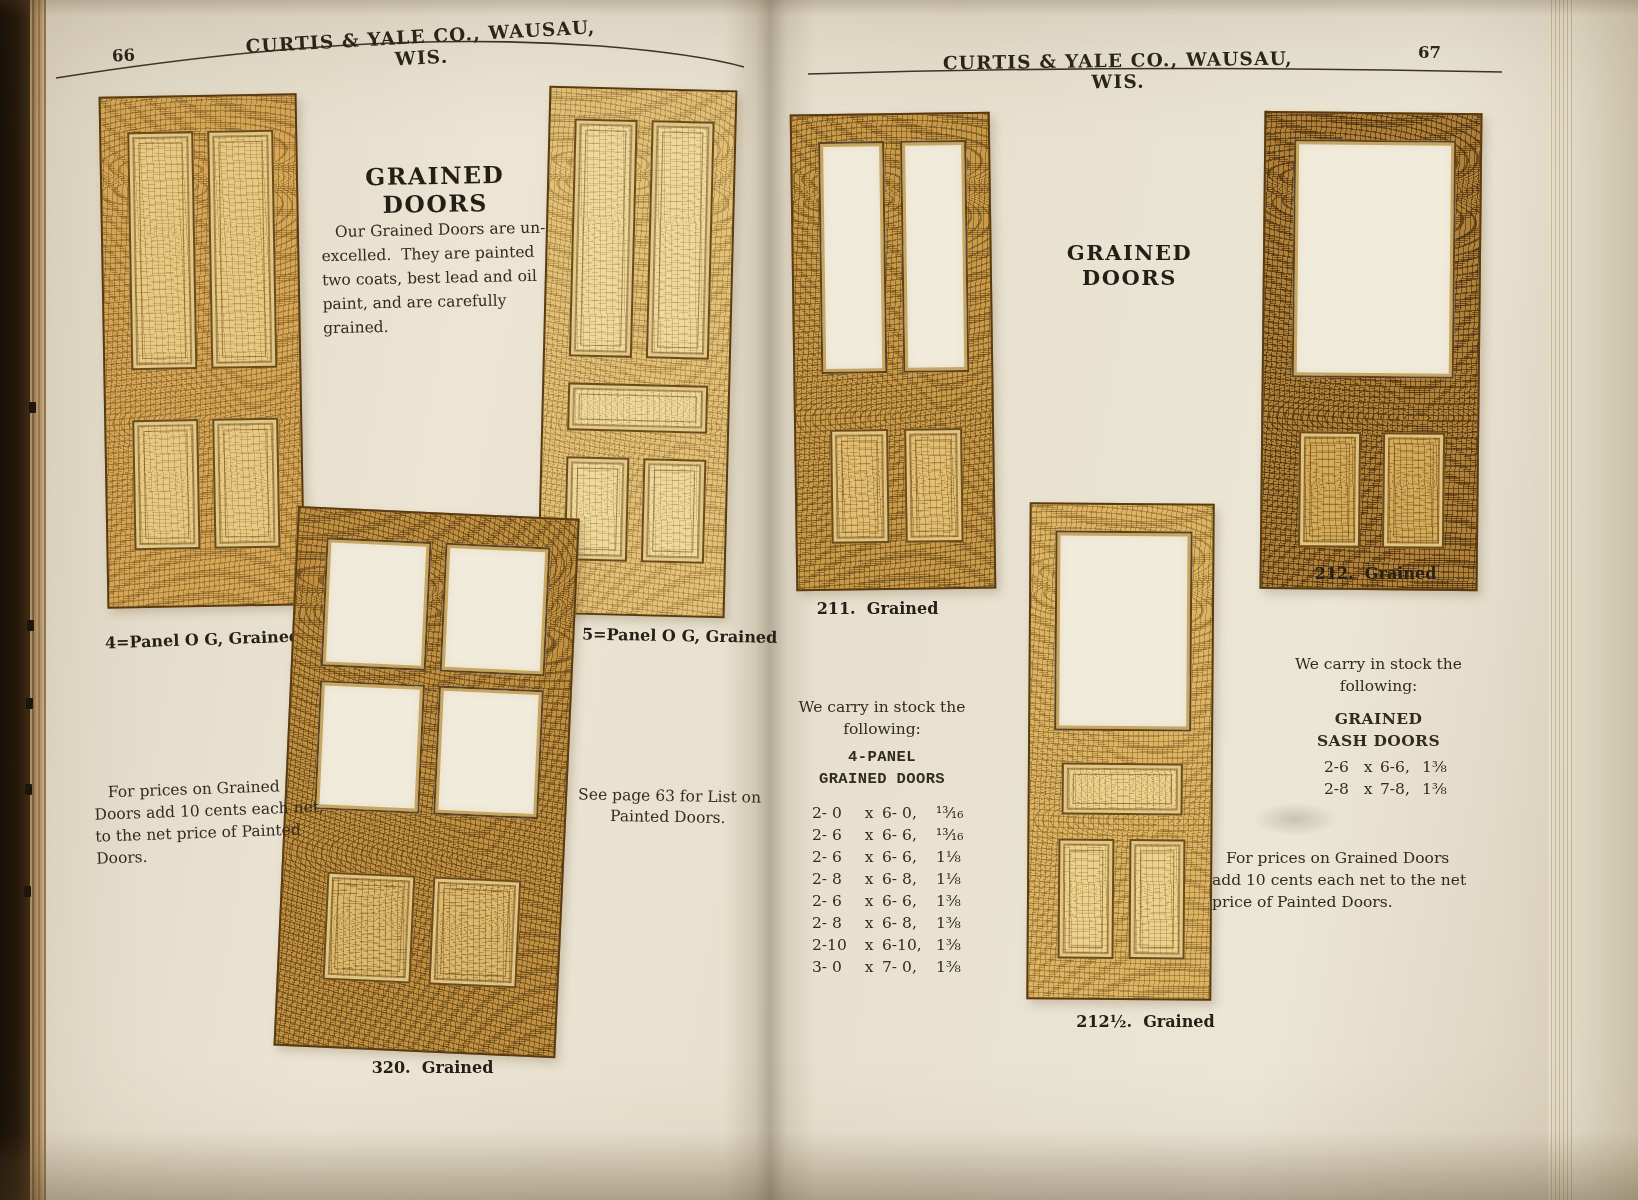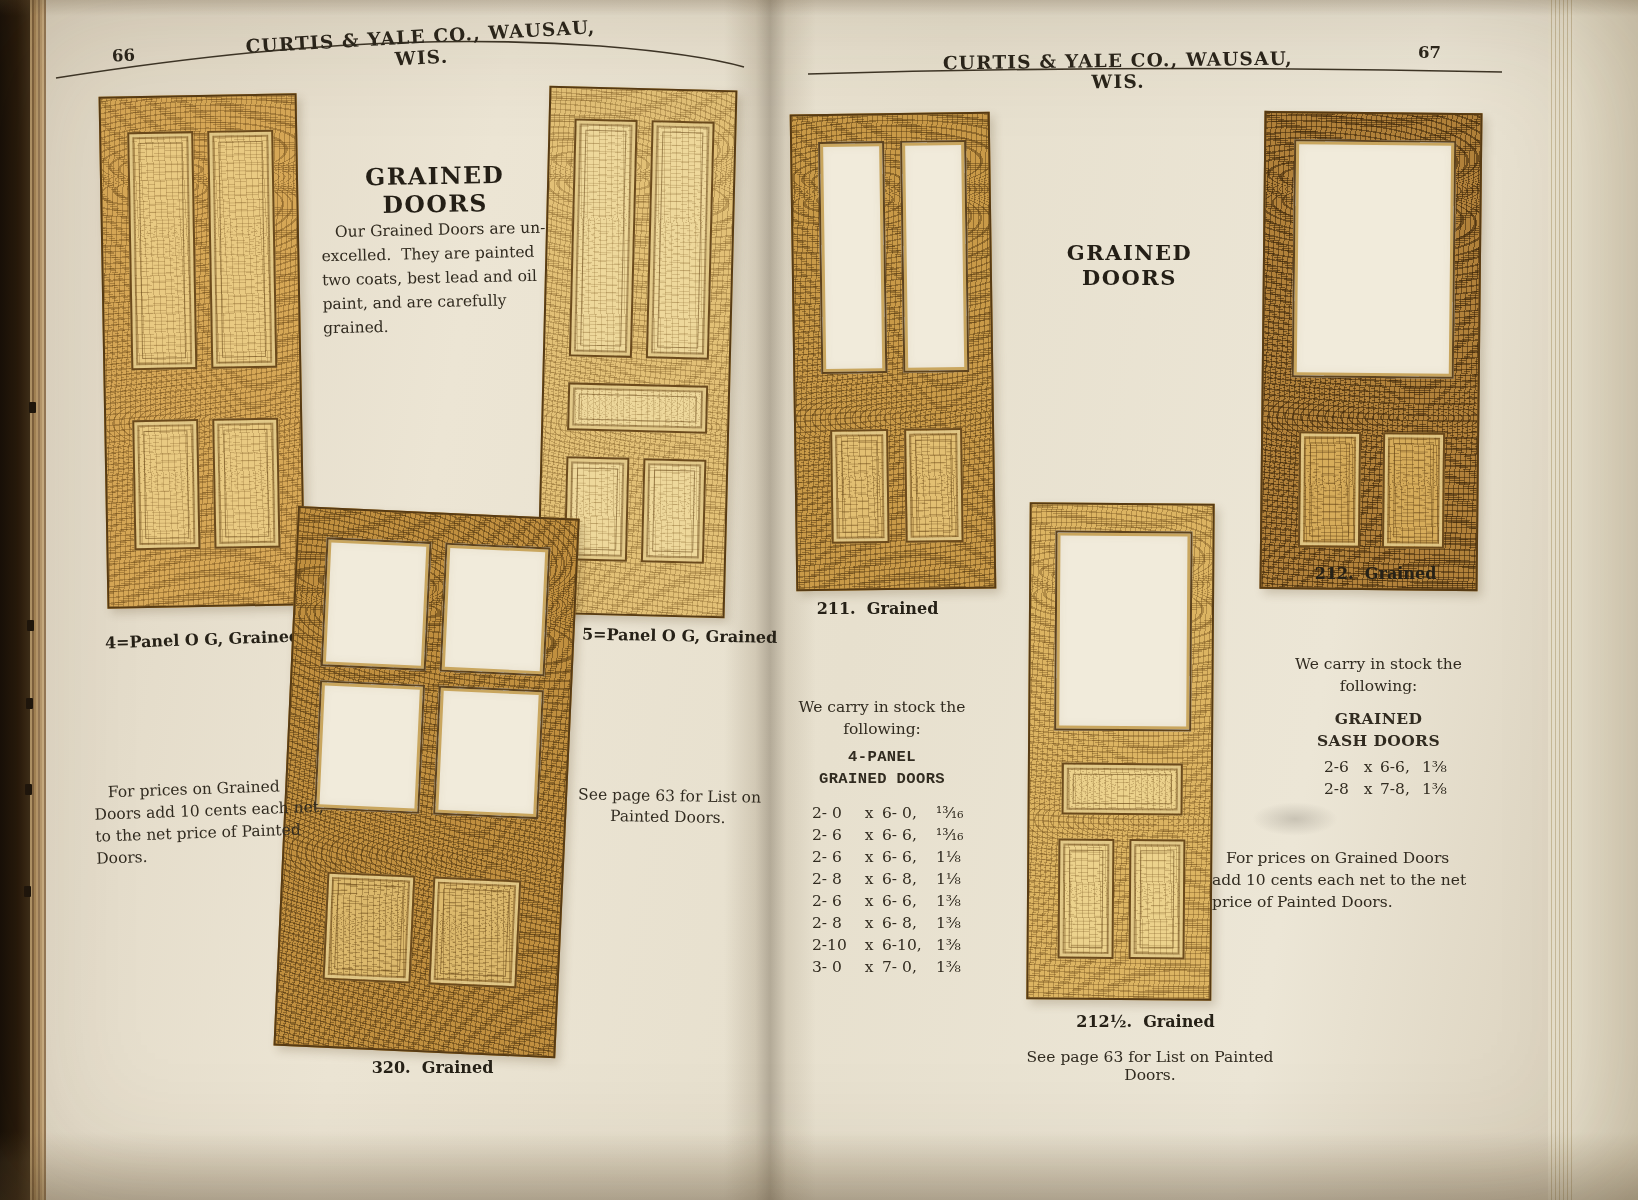--- a/index.html
+++ b/index.html
@@ -277,16 +277,15 @@
         <span class="c-t">1⅜</span>
       </div>
   </div>
 
   <div class="abs body-txt" style="left:1212px;top:847px;width:248px;line-height:22px;">
     <span class="ln indent">For prices on Grained Doors</span>
     <span class="ln">add 10 cents each net to the net</span>
     <span class="ln">price of Painted Doors.</span>
   </div>
 
-  <div class="abs body-txt ctr" style="left:1000px;top:1048px;width:300px;">See page 63 for List on Painted Doors.</div>
 
   <div class="abs vignette"></div>
 </div>
 
 </body></html>

